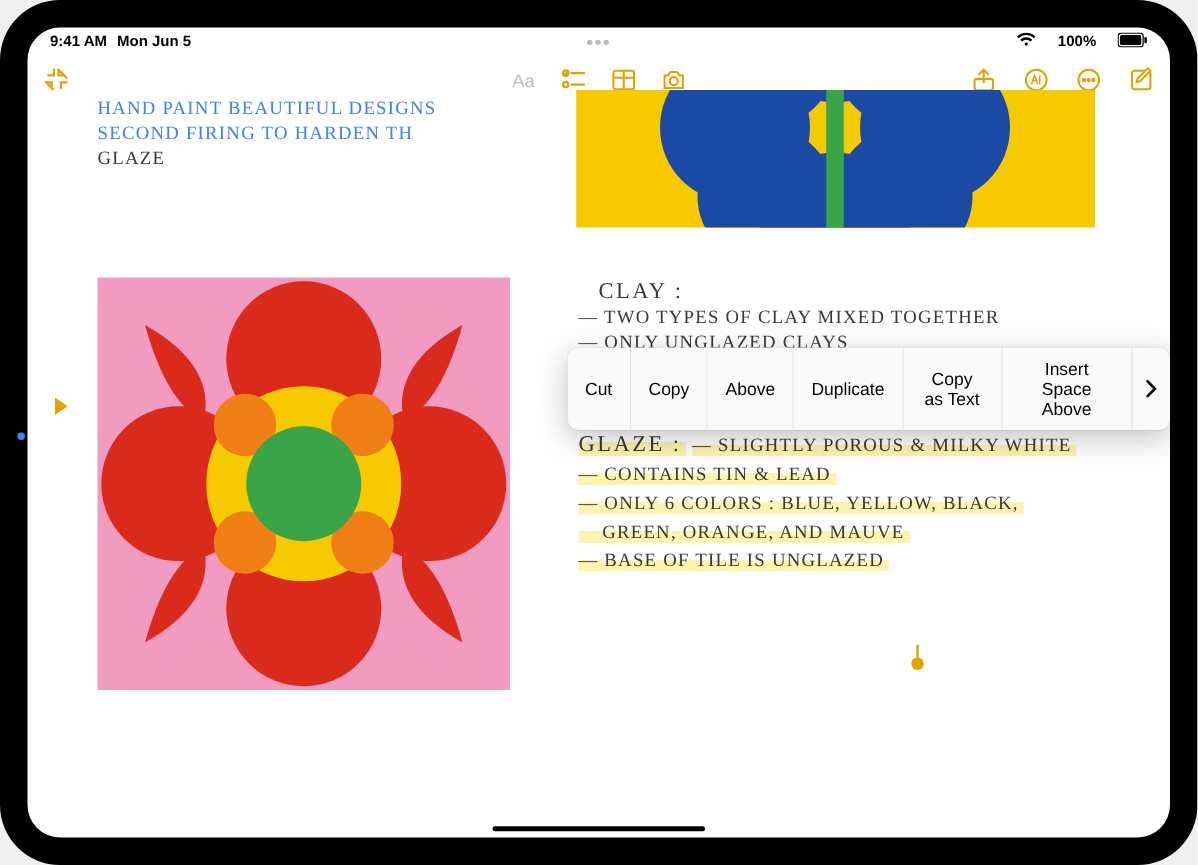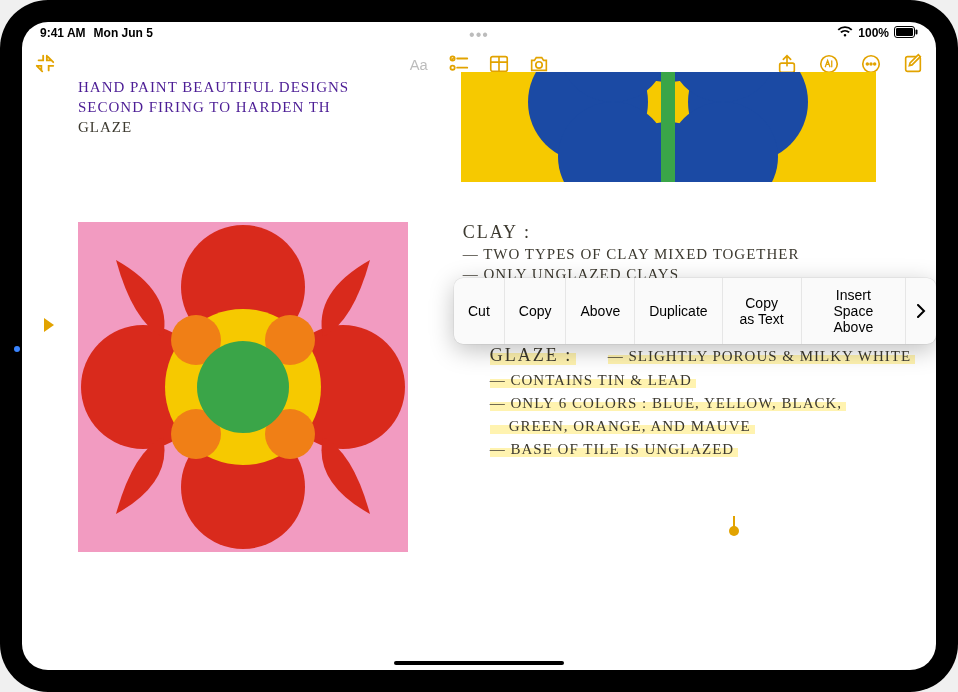--- a/index.html
+++ b/index.html
@@ -18,21 +18,21 @@
     overflow: hidden;
     position: relative;
   }
   
   .status-bar {
     position: absolute; top: 0; left: 0; right: 0; height: 22px;
     display: flex; align-items: center; justify-content: space-between;
     padding: 0 18px; font-size: 12px; font-weight: 600; color: #000;
   }
   .status-left { display: flex; gap: 8px; }
-  .status-right { display: flex; align-items: center; gap: 5px; }
+  .status-right { display: flex; align-items: center; gap: 17px; }
   .wifi-icon, .battery-icon { display: inline-block; vertical-align: middle; }
   
   .toolbar {
     position: absolute; top: 24px; left: 0; right: 0; height: 36px;
     display: flex; align-items: center; justify-content: space-between;
     padding: 0 12px;
   }
   .tb-left, .tb-center, .tb-right { display: flex; align-items: center; gap: 20px; }
   .tb-center { position: absolute; left: 50%; transform: translateX(-50%); gap: 18px; }
   .tb-icon { width: 22px; height: 22px; display: flex; align-items: center; justify-content: center; cursor: pointer; }
@@ -45,43 +45,44 @@
     display: flex;
   }
   .col-left { flex: 0 0 48%; position: relative; padding: 0 20px 0 40px; }
   .col-right { flex: 1; position: relative; padding: 0 20px 0 0; }
   
   .hand {
     font-family: "Comic Sans MS", "Segoe Script", cursive;
     letter-spacing: 1px;
     font-size: 15px;
     color: #3c392f;
-  }
-  .hand.faded { color: #4c1d95; }
+    margin-left: 16px;
+  }
+  .hand.faded { color: #3b82f6; }
   .hand-section-title { font-size: 18px; letter-spacing: 2px; }
   .hand-line { margin: 3px 0; white-space: nowrap; }
   
   .top-left-notes { position: absolute; top: 4px; left: 56px; }
   
   .tile {
     position: absolute; top: 150px; left: 56px;
     width: 330px; height: 330px;
     background: #f29bc1;
   }
   
   .top-tile-peek {
     position: absolute; top: 0; left: 0; width: 415px; height: 110px;
     background: #f6c900;
     overflow: hidden;
   }
   .top-tile-peek svg { position: absolute; top: -120px; left: 50%; transform: translateX(-50%); }
   
   .clay-block { position: absolute; top: 150px; left: 2px; }
   .glaze-block { position: absolute; top: 270px; left: 2px; }
-  .glaze-block .hand-line { background: linear-gradient(transparent 40%, #fff3b0 40%, #fff3b0 95%, transparent 95%); display: inline-block; padding: 0 4px 0 0; margin-left: 27px;}
+  .glaze-block .hand-line { background: linear-gradient(transparent 40%, #fff3b0 40%, #fff3b0 95%, transparent 95%); display: inline-block; padding: 0 4px 0 0;}
   
   .selection-marker {
     position: absolute; left: 22px; top: 296px;
     width: 0; height: 0; border-top: 7px solid transparent; border-bottom: 7px solid transparent;
     border-left: 10px solid #e2a300;
   }
   
   .insert-handle {
     position: absolute; top: 444px; left: 268px;
     width: 10px; height: 20px;

